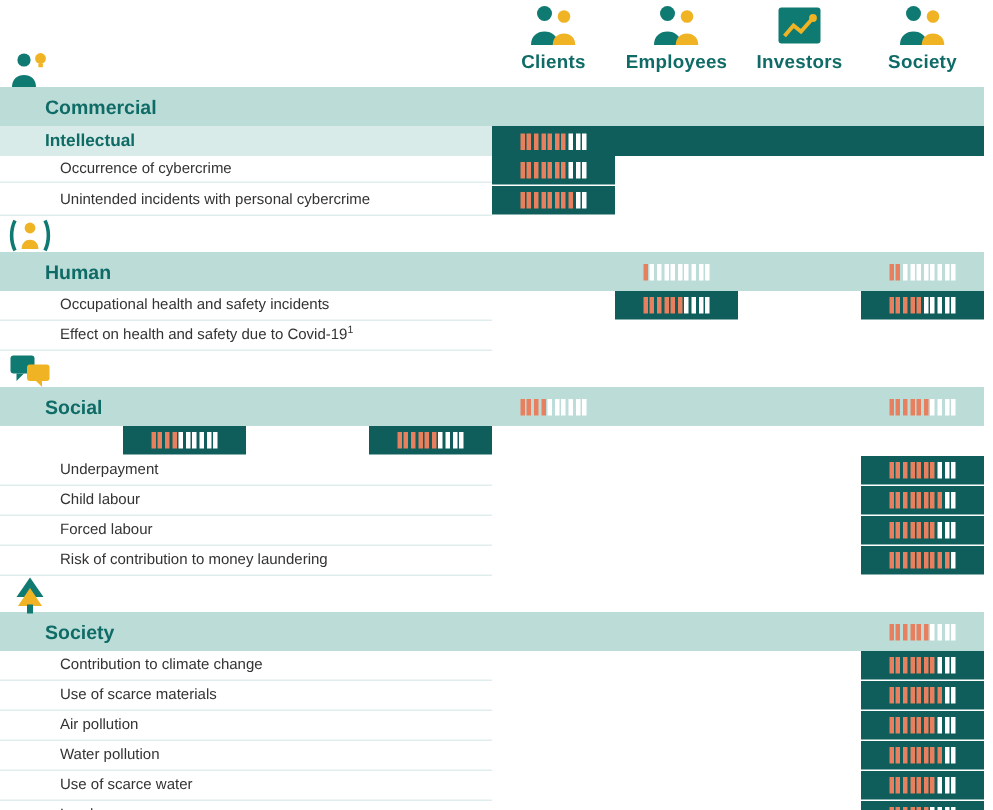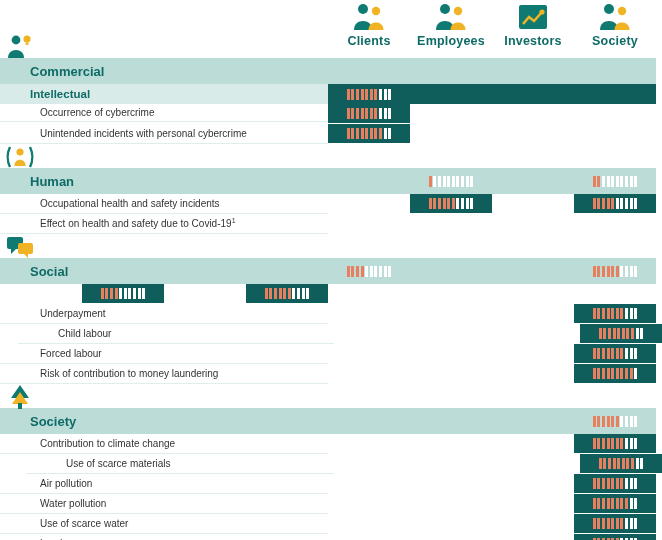--- a/index.html
+++ b/index.html
@@ -455,21 +455,21 @@
               <i class="on"></i>
               <i class="on"></i>
               <i class="off"></i>
               <i class="off"></i>
               <i class="off"></i>
             </div>
           </div>
         </div>
       </div>
       <div class="row topic" style="top: 324px; height: 20px;">
-        <div class="rowlabel" style="height: 20px; margin-left: 18px;">
+        <div class="rowlabel" style="height: 20px;">
           <span>Child labour</span>
         </div>
         <div class="cellstrip">
           <div class="cell empty" style="height: 20px;">
             <div class="meter"></div>
           </div>
           <div class="cell empty" style="height: 20px;">
             <div class="meter"></div>
           </div>
           <div class="cell empty" style="height: 20px;">
@@ -606,21 +606,21 @@
               <i class="on"></i>
               <i class="on"></i>
               <i class="off"></i>
               <i class="off"></i>
               <i class="off"></i>
             </div>
           </div>
         </div>
       </div>
       <div class="row topic" style="top: 454px; height: 20px;">
-        <div class="rowlabel" style="height: 20px; margin-left: 26px;">
+        <div class="rowlabel" style="height: 20px;">
           <span>Use of scarce materials</span>
         </div>
         <div class="cellstrip">
           <div class="cell empty" style="height: 20px;">
             <div class="meter"></div>
           </div>
           <div class="cell empty" style="height: 20px;">
             <div class="meter"></div>
           </div>
           <div class="cell empty" style="height: 20px;">

